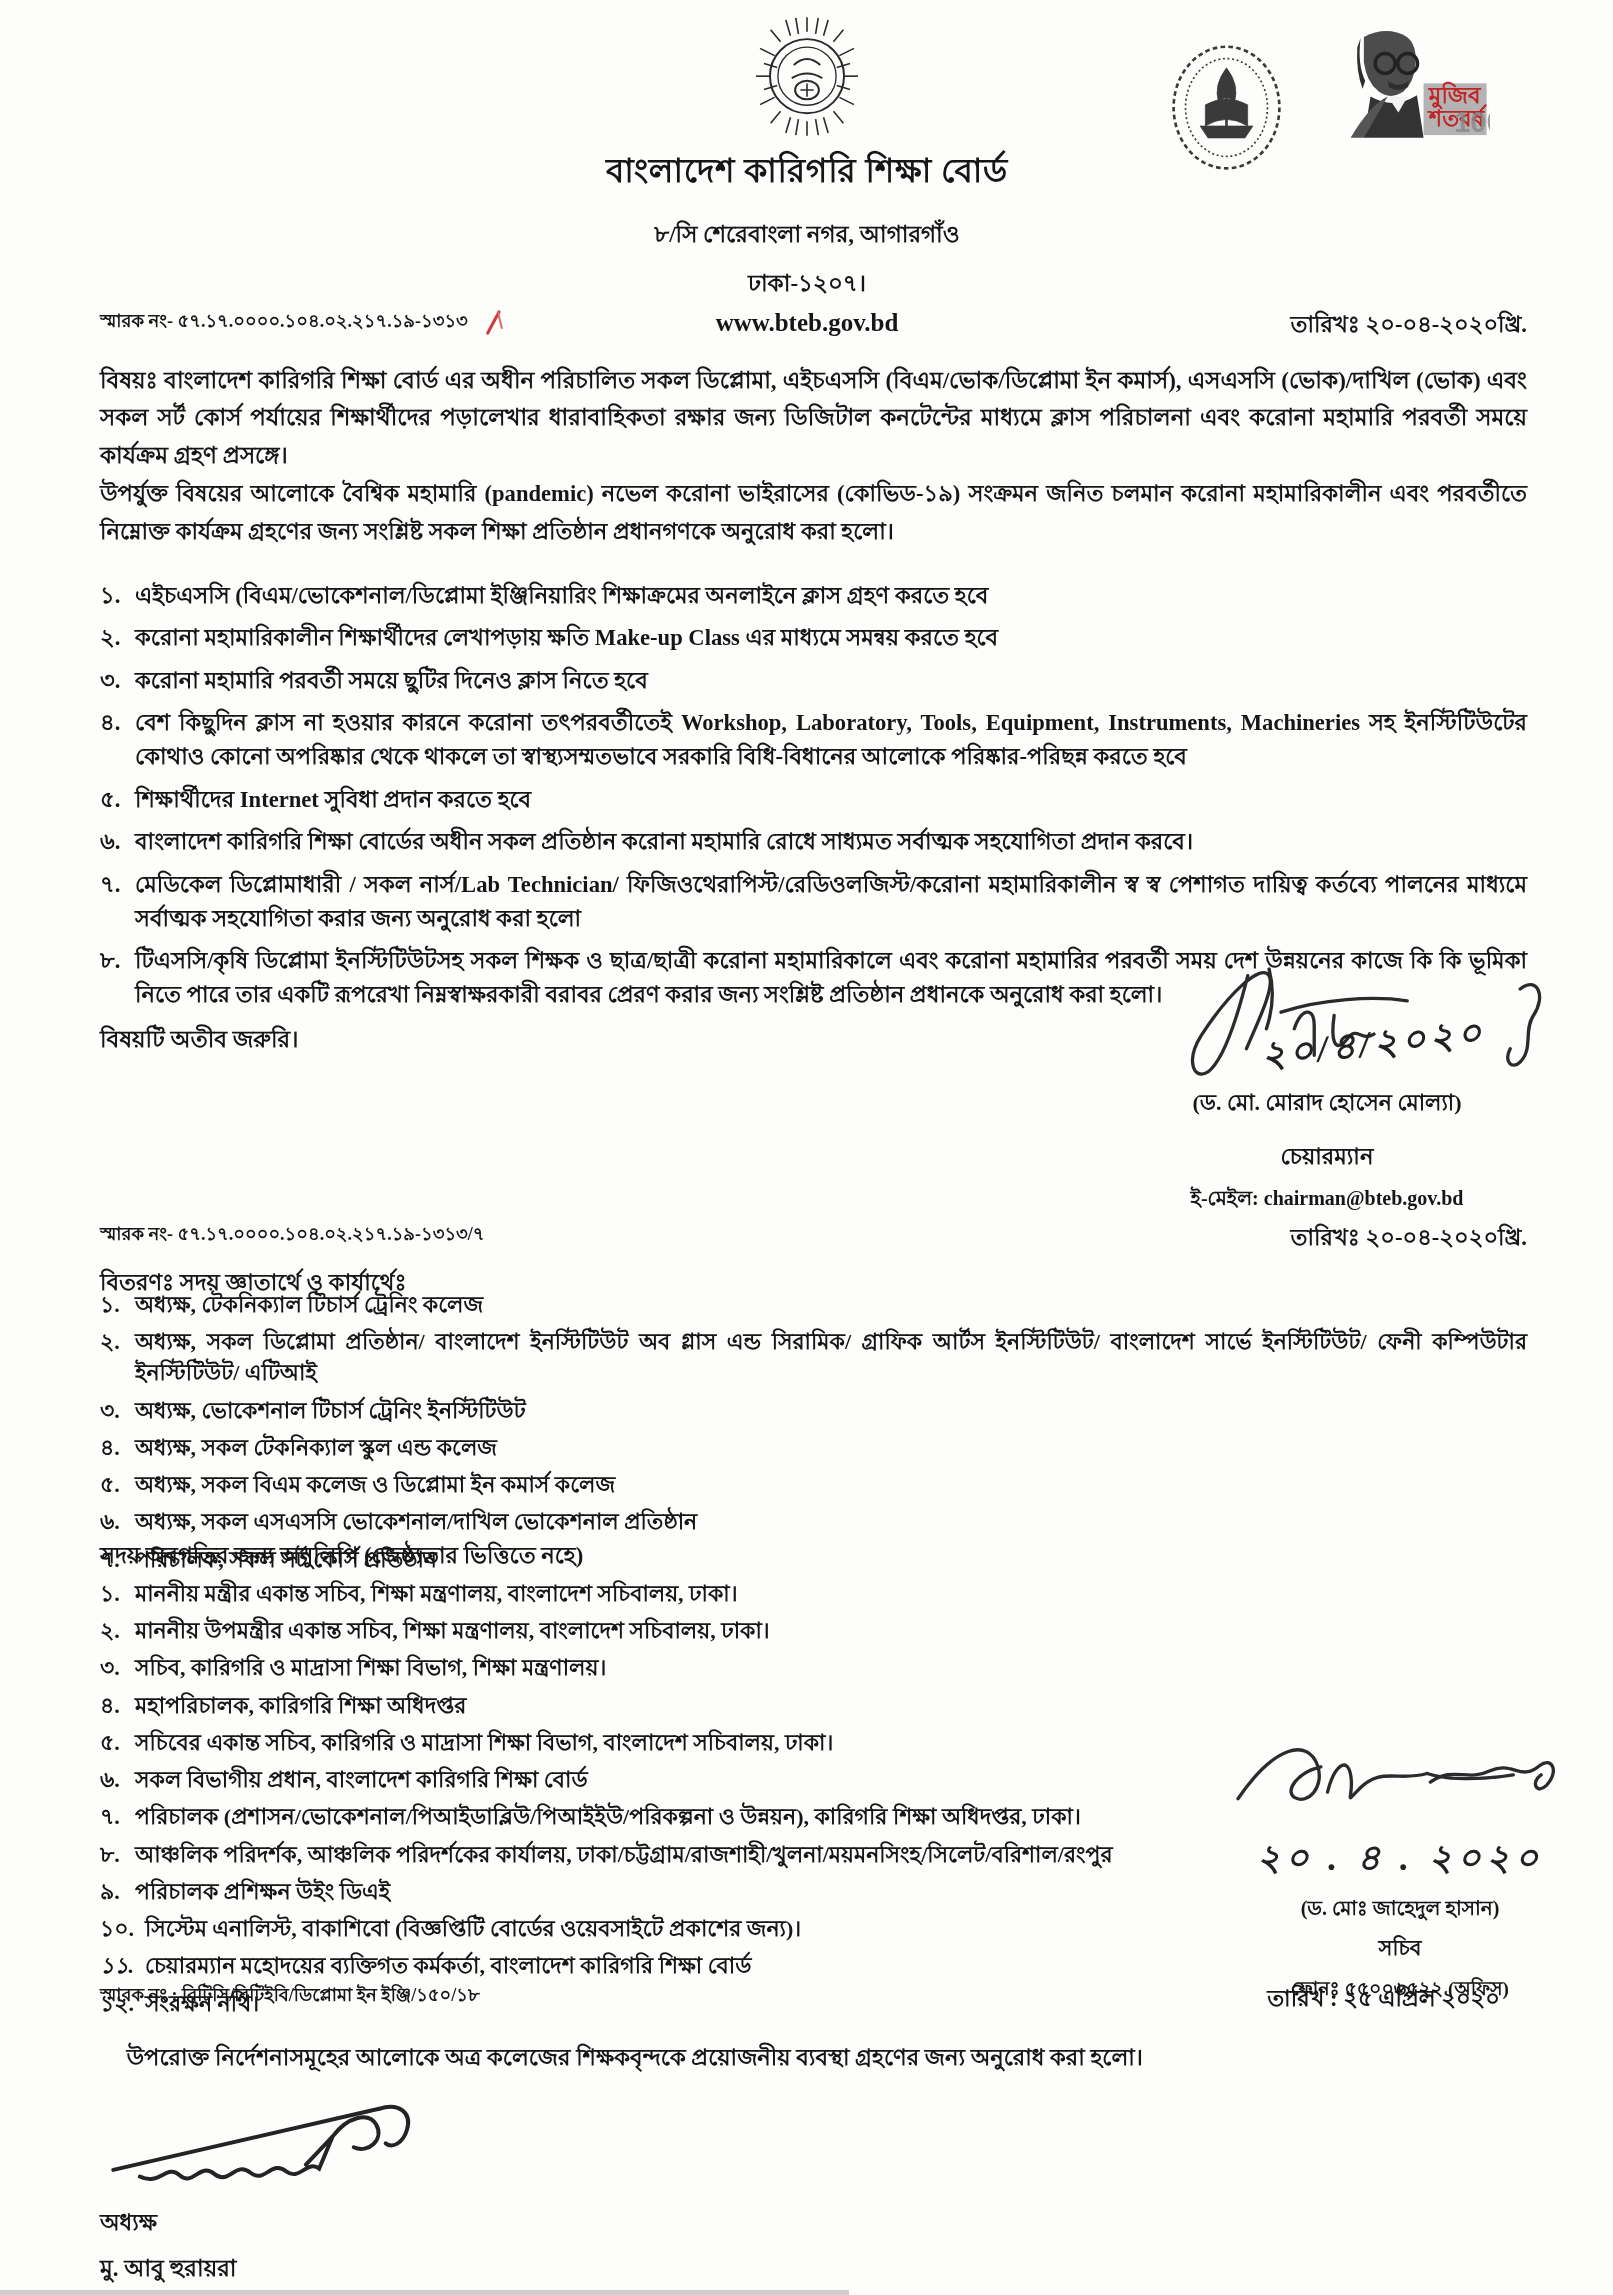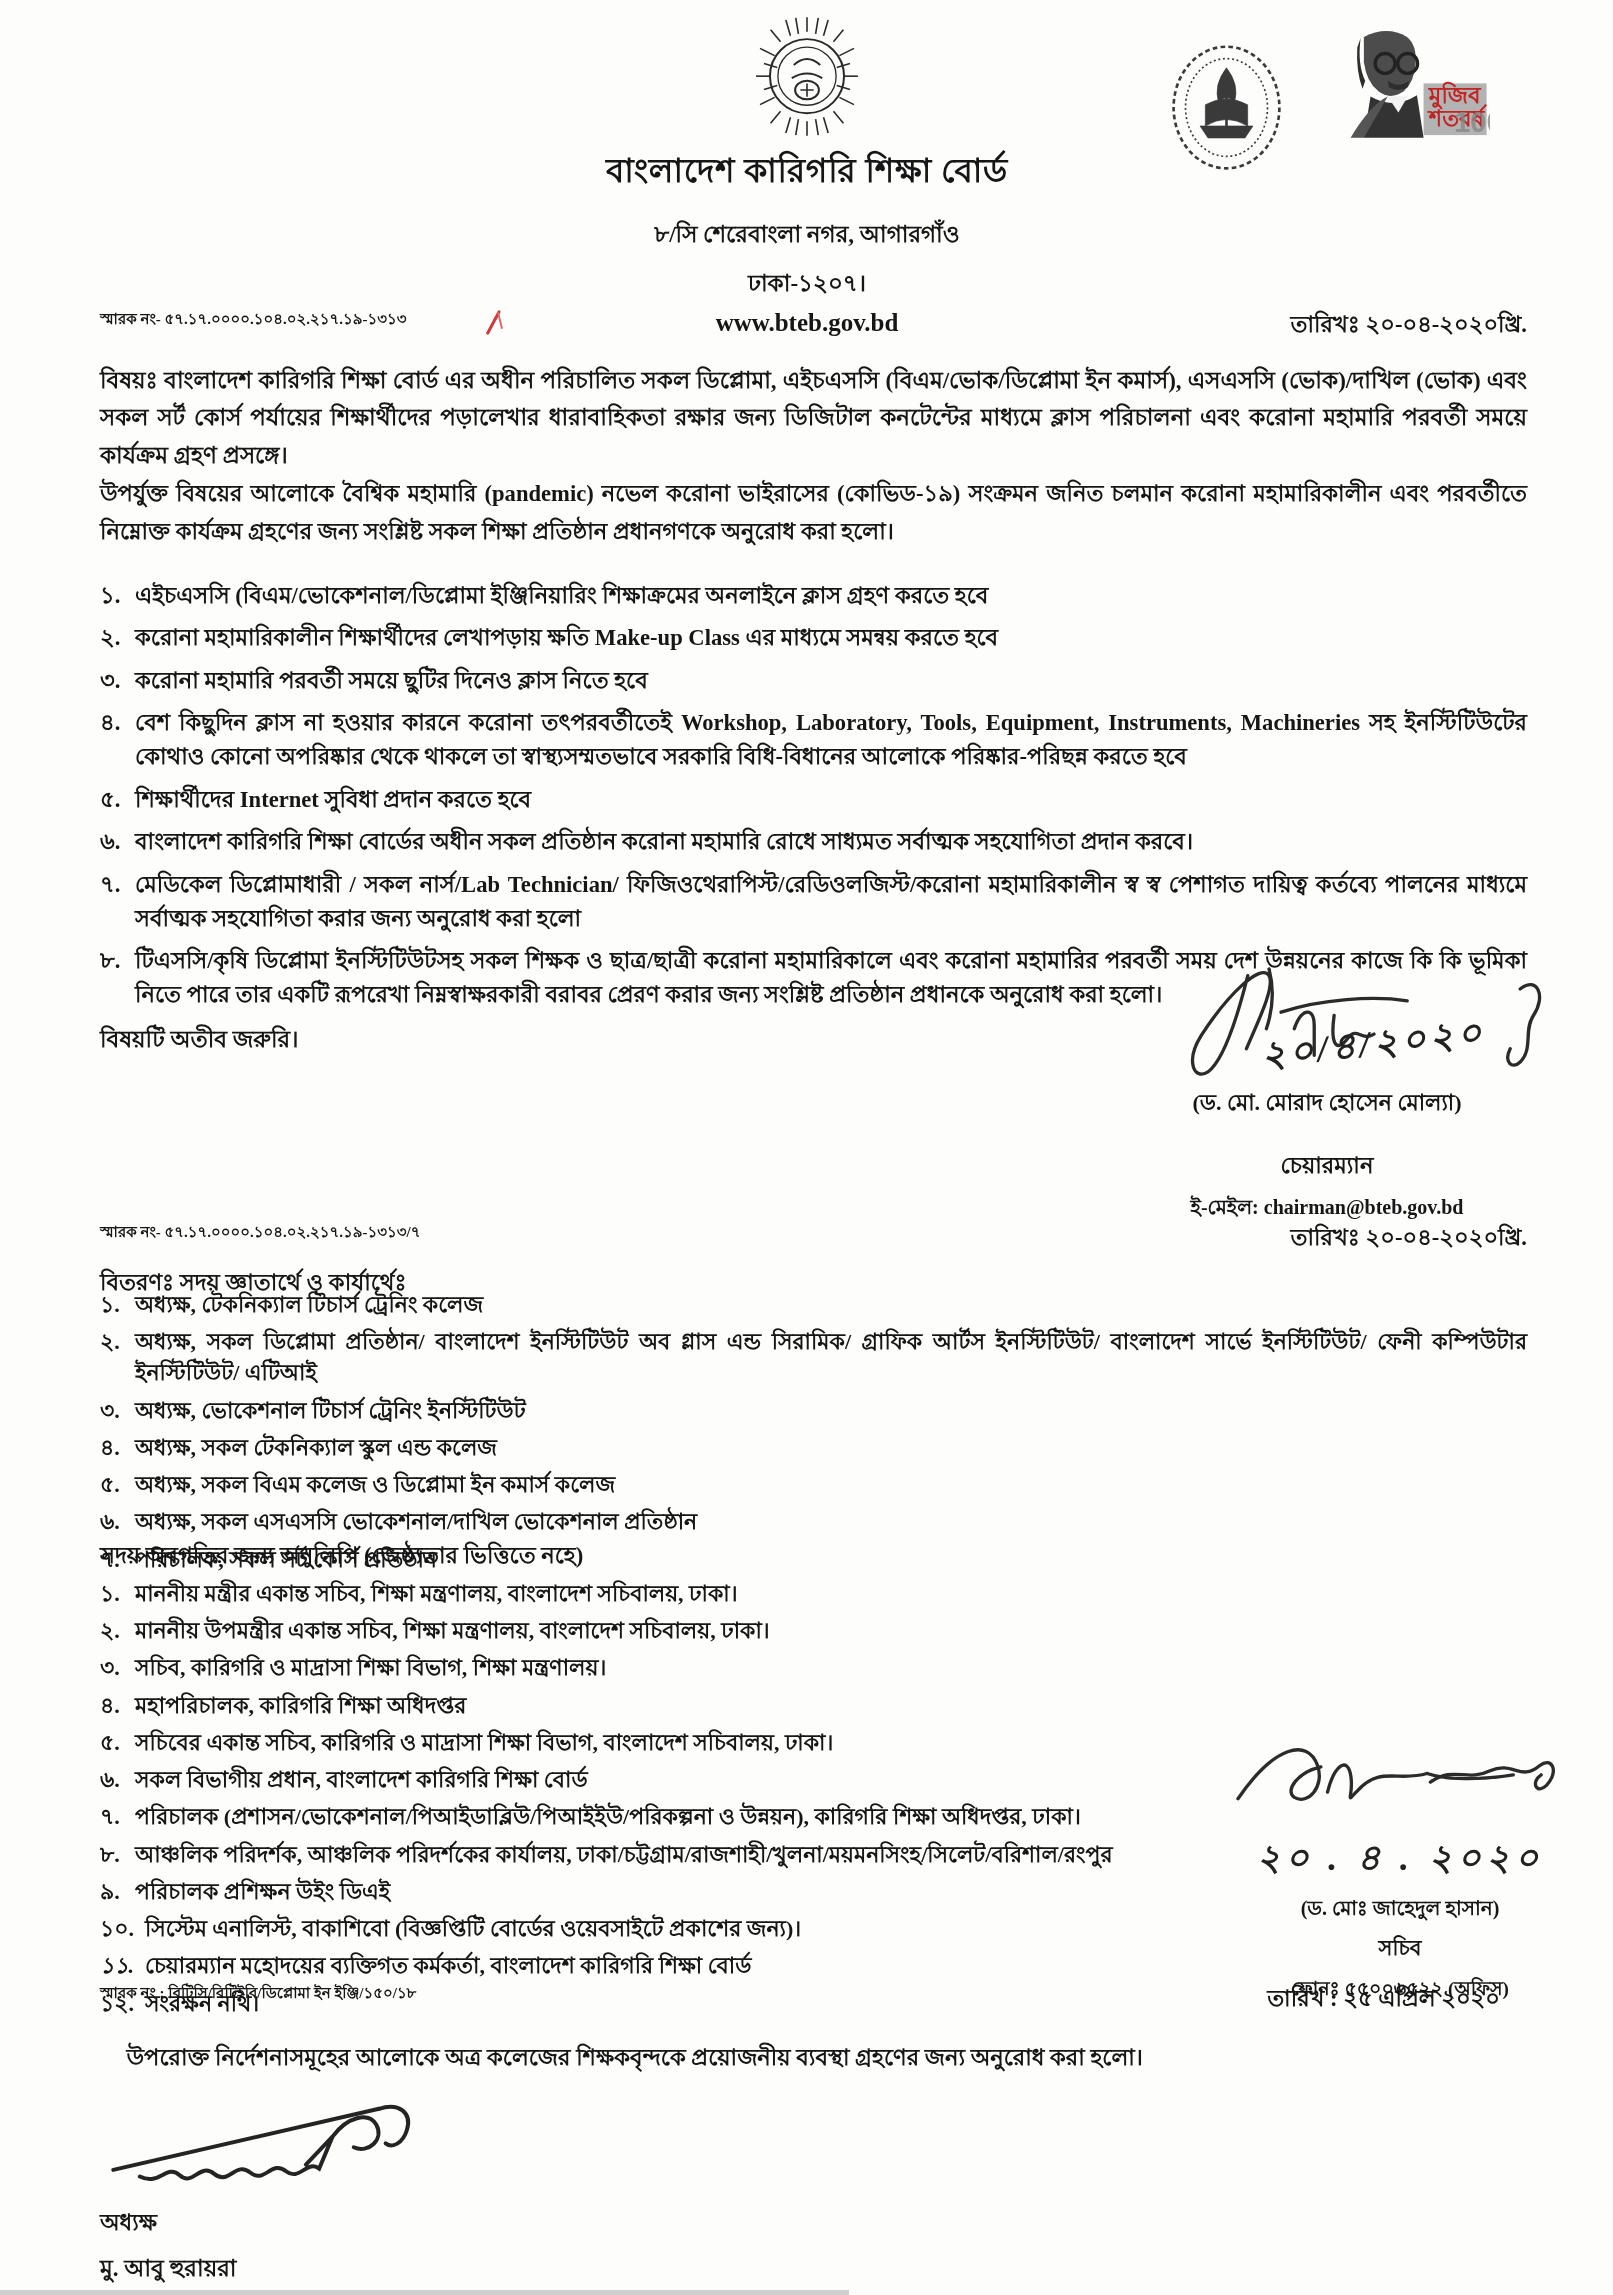--- a/index.html
+++ b/index.html
@@ -14,34 +14,34 @@
   .seal{display:block;margin:0 auto 4px auto;}
   .org-name{font-size:33px;font-weight:700;letter-spacing:0.7px;}
   .addr{font-size:23px;font-weight:600;margin-top:14.6px;}
   .addr2{font-size:23px;font-weight:600;margin-top:10.6px;}
   .website{font-size:25px;font-weight:600;margin-top:5px;font-family:"Liberation Serif",serif;}
   .logo-emblem{position:absolute;left:1167px;top:41px;}
   .mujib{position:absolute;left:1324px;top:25px;width:166px;height:126px;}
   
   .main{position:absolute;left:100px;width:1427px;}
   .memo-row{display:flex;justify-content:space-between;align-items:flex-start;}
-  .memo-no{font-size:15px;font-weight:700;text-align:center;}
+  .memo-no{font-size:18px;font-weight:700;text-align:center;}
   .memo-date{font-size:22.6px;font-weight:700;}
   .subject{font-size:23px;font-weight:700;line-height:1.62;text-align:justify;margin-top:17px;}
   .para{font-size:22.6px;font-weight:600;line-height:1.7;text-align:justify;}
   .list .li{display:flex;margin-bottom:8.6px;font-size:22.6px;font-weight:600;line-height:1.5;}
   .list .num{flex:0 0 35px;}
   .list .txt{flex:1;text-align:justify;}
   .urgent{font-size:23px;font-weight:700;margin-top:6.6px;}
   .dist-head{font-size:22.6px;font-weight:700;}
   .small-list .li{margin-bottom:6px;font-size:22px;line-height:1.42;}
   
   .sig-block{position:absolute;text-align:center;}
   .sig-name{font-size:22px;font-weight:700;margin-top:2.7px;}
-  .sig-title{font-size:22.6px;font-weight:700;margin-top:26px;}
+  .sig-title{font-size:22.6px;font-weight:700;margin-top:17px;}
   .sig-phone{font-size:20.6px;font-weight:700;margin-top:8px;}
   .sig-mail{font-size:20px;font-weight:600;margin-top:6.6px;}
   .hand{font-family:"Liberation Serif",serif;font-style:italic;font-weight:700;color:#222;}
   .red-mark{position:absolute;left:492px;top:309px;width:2.7px;height:26.5px;background:#d03a3a;transform:rotate(28deg);border-radius:1.3px;}
   .red-mark2{position:absolute;left:499px;top:312px;width:2px;height:17px;background:#e06a6a;transform:rotate(-14deg);}
   .scan-edge{position:absolute;left:0;bottom:0;width:849px;height:4.6px;background:#cfcfcf;}
   .mujib-red{fill:#c22426;font-size:34px;font-weight:700;font-family:"Liberation Serif",serif;}
 </style>
 </head>
 <body>

